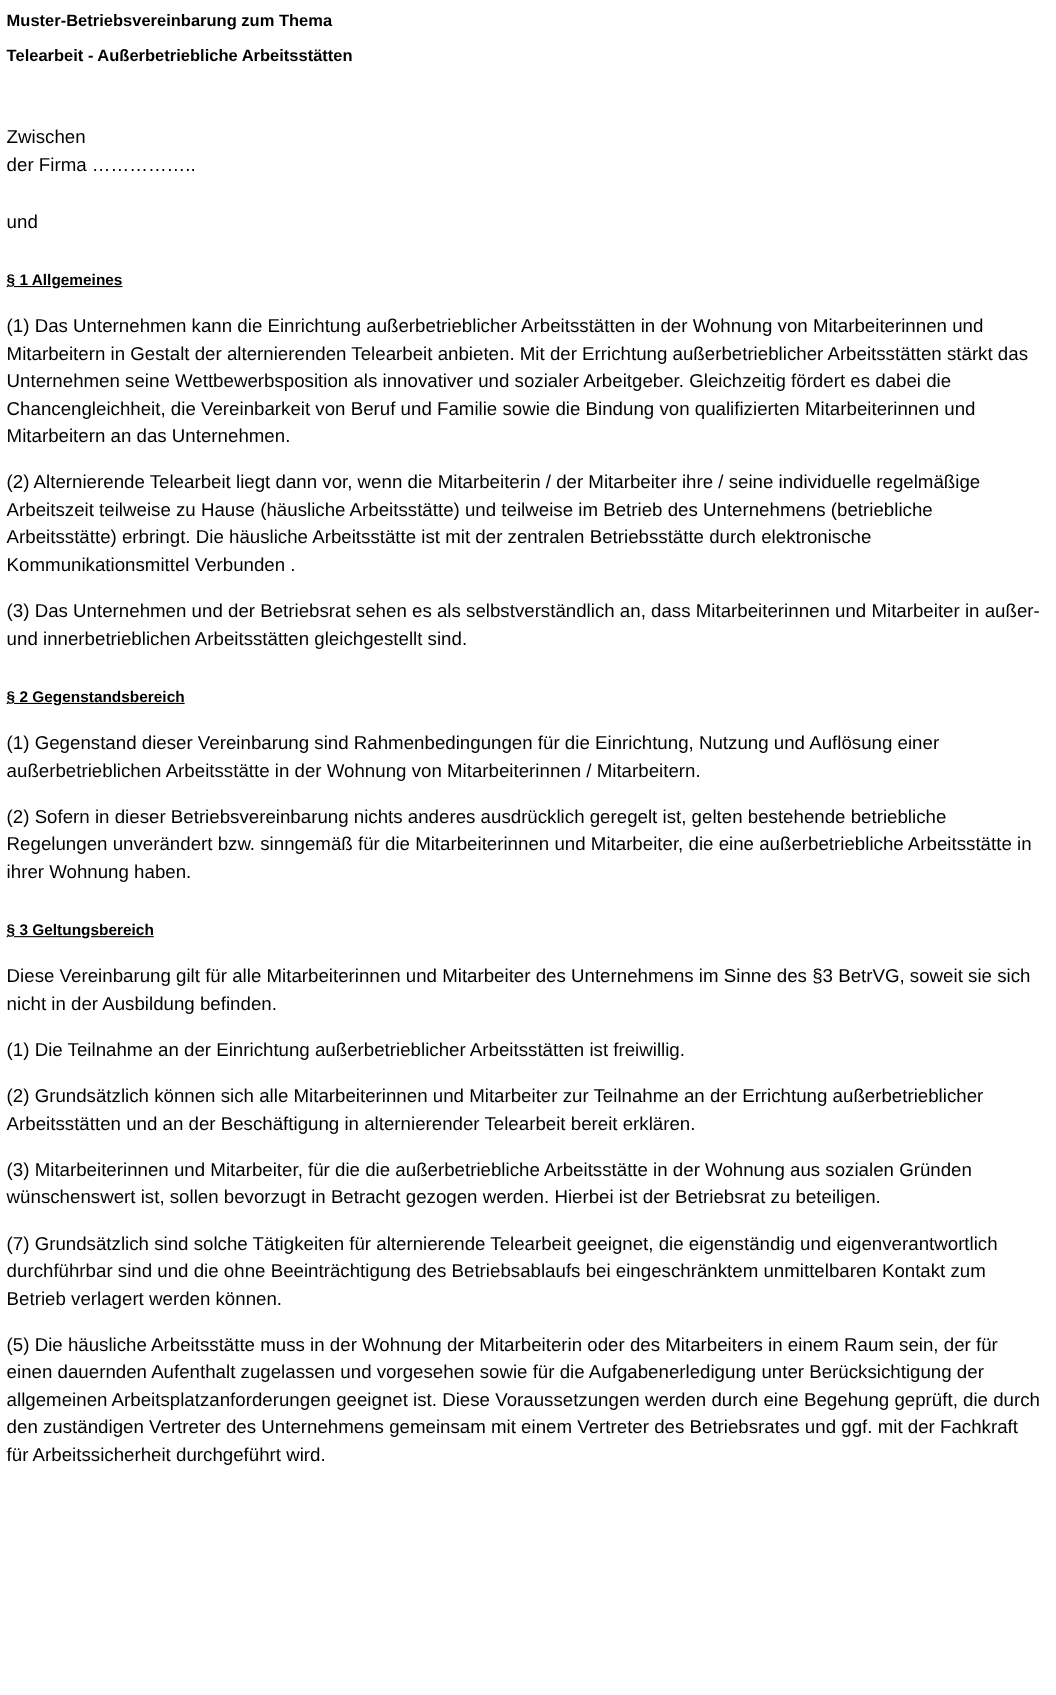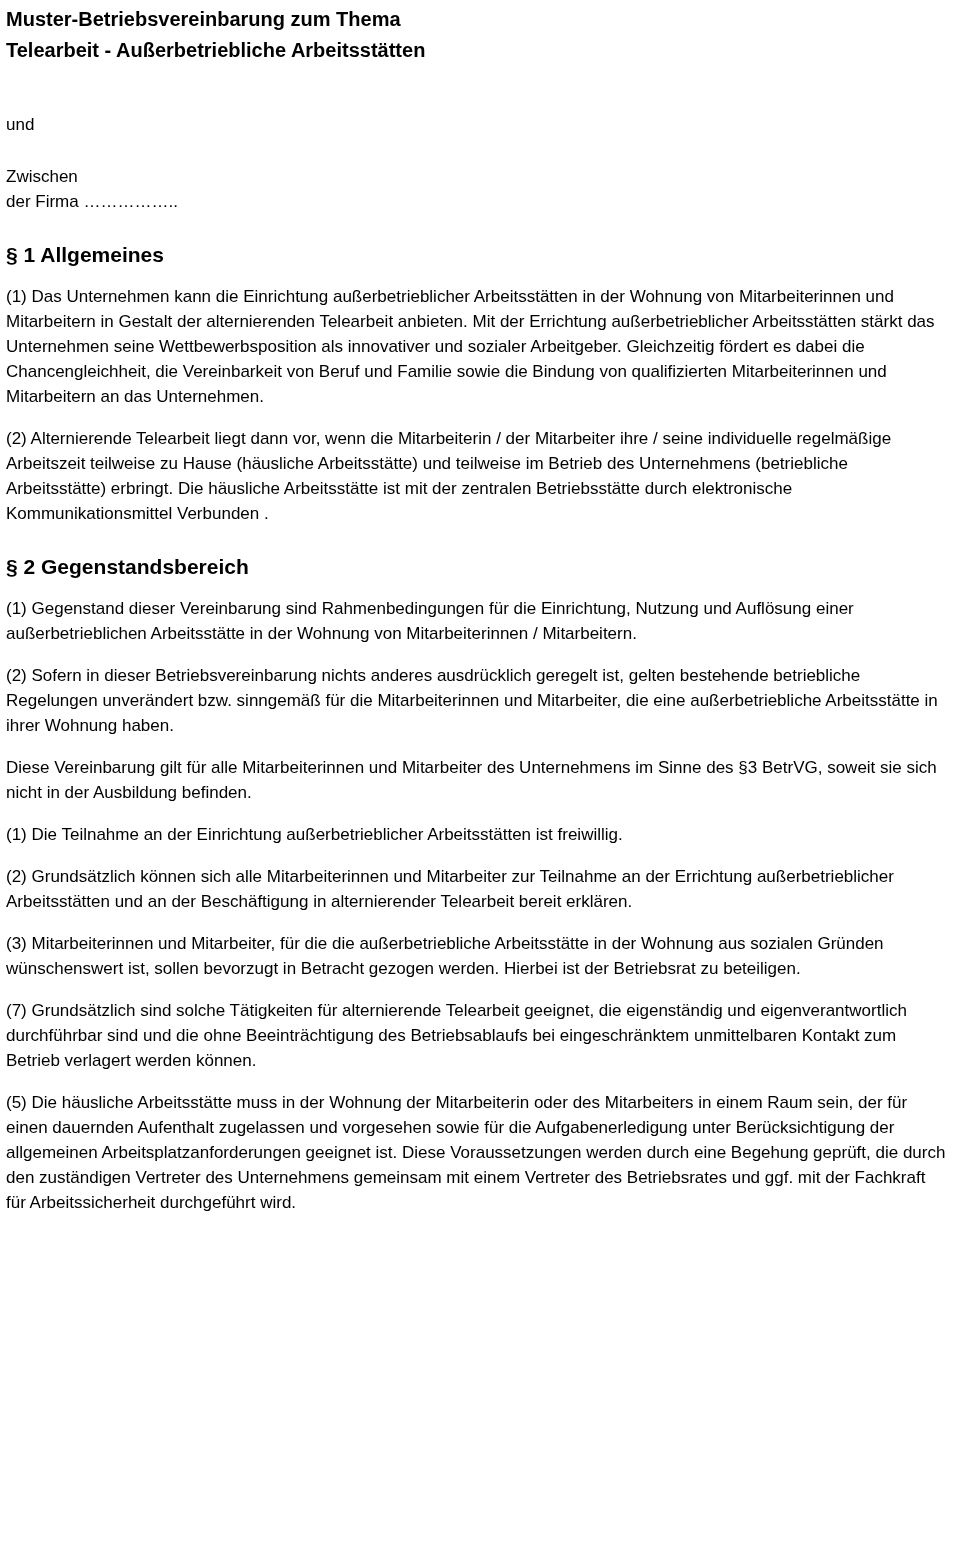--- a/index.html
+++ b/index.html
@@ -15,66 +15,69 @@
     color: #000000;
     font-family: "Liberation Sans", sans-serif;
     font-size: 17px;
     line-height: 25px;
     padding: 4px 10px 10px 6px;
   }
   .title-block {
     margin: 0 0 46px 0;
   }
   .doc-title {
-    font-size: 20px;
+    font-size: 15px;
     line-height: 31px;
     font-weight: bold;
     margin: 0;
   }
   .intro p {
     margin: 0 0 27px 0;
   }
   p.body-par {
     margin: 0 3px 17px 0;
   }
   h2.sec-heading {
-    font-size: 21px;
+    font-size: 14px;
     line-height: 25px;
     font-weight: bold;
     margin: 28px 0 17px 0;
+    text-decoration: underline;
   }
 </style>
 </head>
 <body>
 
 <div class="page">
 
   <div class="title-block">
     <p class="doc-title">Muster-Betriebsvereinbarung zum Thema</p>
     <p class="doc-title">Telearbeit - Außerbetriebliche Arbeitsstätten</p>
   </div>
 
   <div class="intro">
+    <p><span>Zwischen</span><br><span>der Firma ……………..</span></p>
     <p>und</p>
-    <p><span>Zwischen</span><br><span>der Firma ……………..</span></p>
   </div>
 
   <section>
     <h2 class="sec-heading">§ 1 Allgemeines</h2>
     <p class="body-par">(1) Das Unternehmen kann die Einrichtung außerbetrieblicher Arbeitsstätten in der Wohnung von Mitarbeiterinnen und Mitarbeitern in Gestalt der alternierenden Telearbeit anbieten. Mit der Errichtung außerbetrieblicher Arbeitsstätten stärkt das Unternehmen seine Wettbewerbsposition als innovativer und sozialer Arbeitgeber. Gleichzeitig fördert es dabei die Chancengleichheit, die Vereinbarkeit von Beruf und Familie sowie die Bindung von qualifizierten Mitarbeiterinnen und Mitarbeitern an das Unternehmen.</p>
     <p class="body-par">(2) Alternierende Telearbeit liegt dann vor, wenn die Mitarbeiterin / der Mitarbeiter ihre / seine individuelle regelmäßige Arbeitszeit teilweise zu Hause (häusliche Arbeitsstätte) und teilweise im Betrieb des Unternehmens (betriebliche Arbeitsstätte) erbringt. Die häusliche Arbeitsstätte ist mit der zentralen Betriebsstätte durch elektronische Kommunikationsmittel Verbunden .</p>
+    <p class="body-par">(3) Das Unternehmen und der Betriebsrat sehen es als selbstverständlich an, dass Mitarbeiterinnen und Mitarbeiter in außer- und innerbetrieblichen Arbeitsstätten gleichgestellt sind.</p>
   </section>
 
   <section>
     <h2 class="sec-heading">§ 2 Gegenstandsbereich</h2>
     <p class="body-par">(1) Gegenstand dieser Vereinbarung sind Rahmenbedingungen für die Einrichtung, Nutzung und Auflösung einer außerbetrieblichen Arbeitsstätte in der Wohnung von Mitarbeiterinnen / Mitarbeitern.</p>
     <p class="body-par">(2) Sofern in dieser Betriebsvereinbarung nichts anderes ausdrücklich geregelt ist, gelten bestehende betriebliche Regelungen unverändert bzw. sinngemäß für die Mitarbeiterinnen und Mitarbeiter, die eine außerbetriebliche Arbeitsstätte in ihrer Wohnung haben.</p>
   </section>
 
   <section>
+    <h2 class="sec-heading">§ 3 Geltungsbereich</h2>
     <p class="body-par">Diese Vereinbarung gilt für alle Mitarbeiterinnen und Mitarbeiter des Unternehmens im Sinne des §3 BetrVG, soweit sie sich nicht in der Ausbildung befinden.</p>
   </section>
 
   <section>
     <p class="body-par">(1) Die Teilnahme an der Einrichtung außerbetrieblicher Arbeitsstätten ist freiwillig.</p>
     <p class="body-par">(2) Grundsätzlich können sich alle Mitarbeiterinnen und Mitarbeiter zur Teilnahme an der Errichtung außerbetrieblicher Arbeitsstätten und an der Beschäftigung in alternierender Telearbeit bereit erklären.</p>
     <p class="body-par">(3) Mitarbeiterinnen und Mitarbeiter, für die die außerbetriebliche Arbeitsstätte in der Wohnung aus sozialen Gründen wünschenswert ist, sollen bevorzugt in Betracht gezogen werden. Hierbei ist der Betriebsrat zu beteiligen.</p>
     <p class="body-par">(7) Grundsätzlich sind solche Tätigkeiten für alternierende Telearbeit geeignet, die eigenständig und eigenverantwortlich durchführbar sind und die ohne Beeinträchtigung des Betriebsablaufs bei eingeschränktem unmittelbaren Kontakt zum Betrieb verlagert werden können.</p>
     <p class="body-par">(5) Die häusliche Arbeitsstätte muss in der Wohnung der Mitarbeiterin oder des Mitarbeiters in einem Raum sein, der für einen dauernden Aufenthalt zugelassen und vorgesehen sowie für die Aufgabenerledigung unter Berücksichtigung der allgemeinen Arbeitsplatzanforderungen geeignet ist. Diese Voraussetzungen werden durch eine Begehung geprüft, die durch den zuständigen Vertreter des Unternehmens gemeinsam mit einem Vertreter des Betriebsrates und ggf. mit der Fachkraft für Arbeitssicherheit durchgeführt wird.</p>
   </section>

